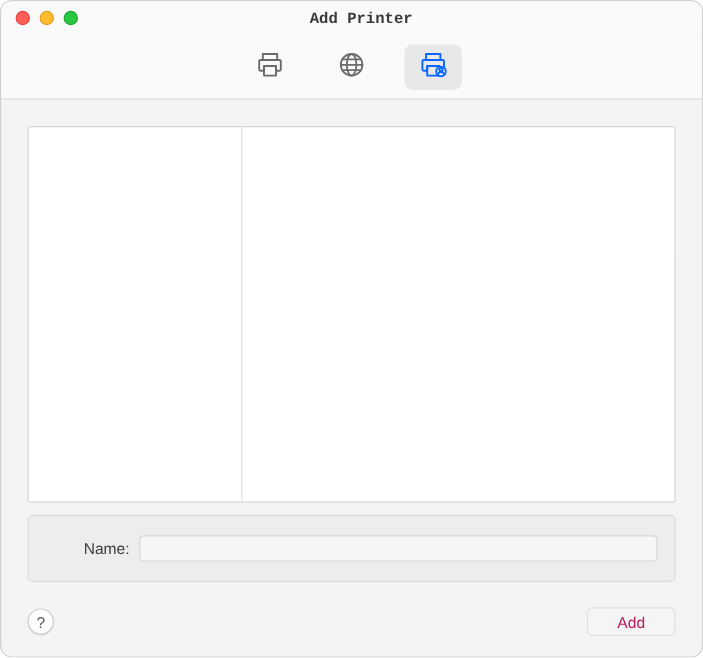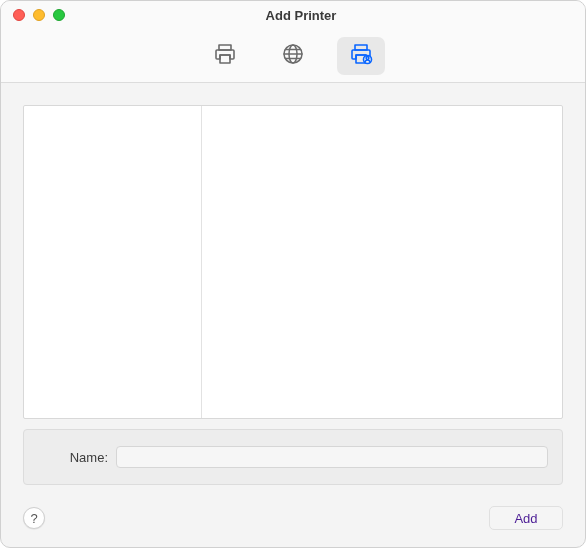--- a/index.html
+++ b/index.html
@@ -23,20 +23,21 @@
     display: flex; gap: 8px; margin-left: 12px;
   }
   .traffic .dot { width: 12px; height: 12px; border-radius: 50%; }
   .dot-close { background: #ff5f57; border: 0.5px solid #e04640; }
   .dot-min   { background: #febc2e; border: 0.5px solid #dfa023; }
   .dot-zoom  { background: #28c840; border: 0.5px solid #1fa531; }
   .title {
     position: absolute; left: 16px; right: 0; text-align: center;
     font-weight: 600; font-size: 13px; color: #3a3a3a;
     pointer-events: none;
+    font-family: Liberation Mono, monospace;
   }
   .toolbar {
     height: 54px;
     display: flex; align-items: center; justify-content: center;
     gap: 20px;
     border-bottom: 1px solid #dcdcdc;
     background: #fafafa;
   }
   .tab-btn {
     width: 48px; height: 38px;
@@ -117,21 +118,21 @@
     border: 1px solid #cfcfcf;
     box-shadow: 0 0.5px 1px rgba(0,0,0,0.1);
     display: flex; align-items: center; justify-content: center;
     font-size: 13px; color: #555;
   }
   .add-btn {
     min-width: 74px; height: 24px;
     border-radius: 5px;
     background: #f5f5f5;
     border: 1px solid #e0e0e0;
-    color: #4c1d95;
+    color: #be185d;
     font-size: 13px;
     padding: 0 16px;
   }
 </style>
 </head>
 <body>
 
 <div class="window">
 
   <div class="titlebar">

